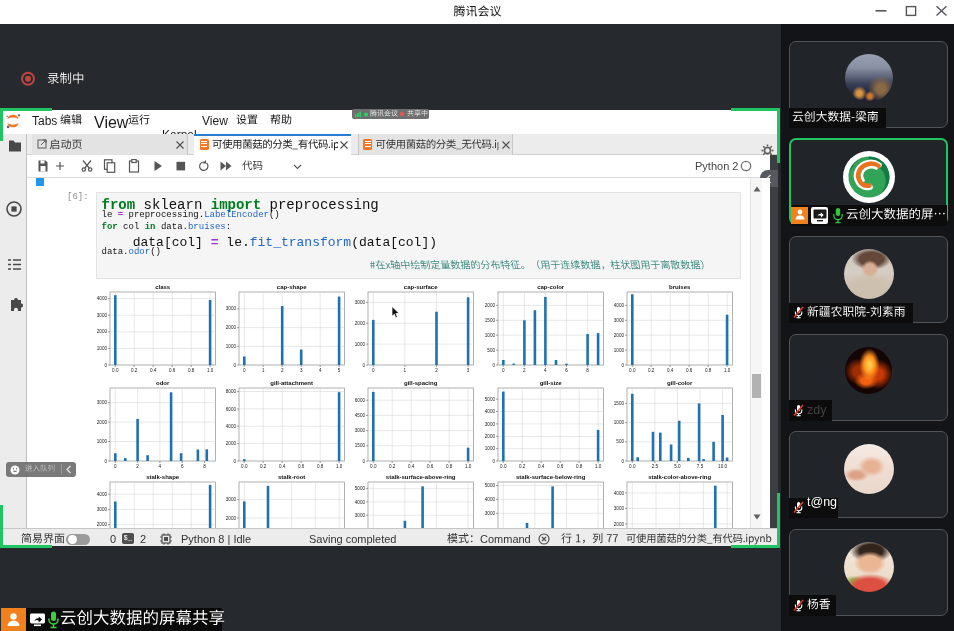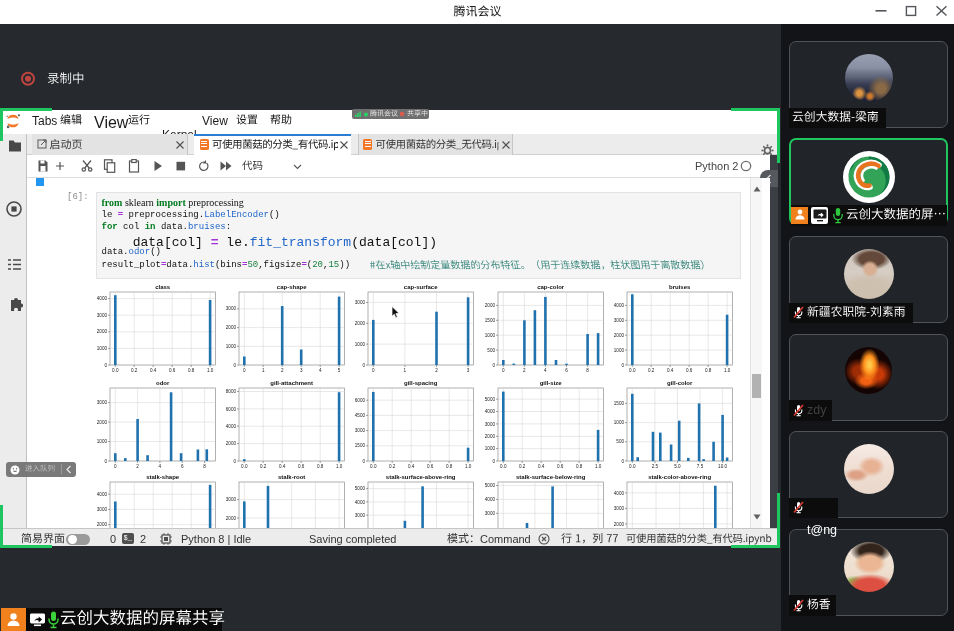--- a/index.html
+++ b/index.html
@@ -119,26 +119,25 @@
     </svg>
     <div style="position:absolute;left:770px;top:155px;width:8px;height:373px;background:#3b3e42"></div>
     <div style="position:absolute;left:760px;top:170px;width:18px;height:17px;background:#55585c;border-radius:8px 0 0 8px"></div>
     <svg style="position:absolute;left:765px;top:173.5px" width="7" height="10" viewBox="0 0 7 10">
       <path d="M5.5 1 L1.5 5 L5.5 9" fill="none" stroke="#d6d6d6" stroke-width="1.5"></path>
     </svg>
     <div style="position:absolute;left:27px;top:178px;width:743px;height:350px;background:#fff;overflow:hidden">
       <div style="position:absolute;left:9px;top:0px;width:8px;height:8px;background:#2196f3"></div>
       <span style="position:absolute;left:40px;top:14px;font-family:'Liberation Mono',monospace;font-size:9px;color:#8e8e8e">[6]:</span>
       <div style="position:absolute;left:69px;top:13.8px;width:645px;height:86.8px;background:#f5f5f5;border:1px solid #e3e3e3"></div>
-      <div style="position:absolute;left:74.5px;top:19.0px;font-family:Liberation Serif, serif;font-size:10px;color:#111;white-space:pre"><k>from</k> sklearn <k>import</k> preprocessing</div>
+      <div style="position:absolute;left:74.5px;top:19.0px;font-family:Liberation Mono, monospace;font-size:14px;color:#111;white-space:pre"><k>from</k> sklearn <k>import</k> preprocessing</div>
       <div style="position:absolute;left:74.5px;top:31.7px;font-family:'Liberation Mono',monospace;font-size:9px;color:#111;white-space:pre">le <o>=</o> preprocessing.<f>LabelEncoder</f>()</div>
       <div style="position:absolute;left:74.5px;top:44.1px;font-family:'Liberation Mono',monospace;font-size:9px;color:#111;white-space:pre"><k>for</k> col <k>in</k> data.<f>bruises</f>:</div>
       <div style="position:absolute;left:74.5px;top:56.9px;font-family:'Liberation Mono',monospace;font-size:13px;color:#111;white-space:pre">&nbsp;&nbsp;&nbsp;&nbsp;data[col] <o>=</o> le.<f>fit_transform</f>(data[col])</div>
       <div style="position:absolute;left:74.5px;top:69.0px;font-family:'Liberation Mono',monospace;font-size:9px;color:#111;white-space:pre">data.<f>odor</f>()</div>
-      <div style="position:absolute;left:74.5px;top:81.7px;font-family:'Liberation Mono',monospace;font-size:9px;color:#111;white-space:pre">result_plot<o>=</o>data.<f>hist</f>(bins<o>=</o><n>50</n>,figsize<o>=</o>(<n>20</n>,<n>15</n>))</div>
       <svg style="position:absolute;left:66.0px;top:104.3px" width="140" height="102" viewBox="0 0 140 102" font-family="'Liberation Sans',sans-serif">
         <rect x="17.0" y="10.0" width="105.4" height="73.0" fill="#fff" stroke="#8f8f8f" stroke-width="0.7"></rect>
         <text x="69.7" y="6.8" text-anchor="middle" font-size="6" fill="#111" font-weight="bold">class</text>
         <line x1="17.0" y1="83.0" x2="122.4" y2="83.0" stroke="#d4d4d4" stroke-width="0.55"></line>
         <line x1="15.0" y1="83.0" x2="17.0" y2="83.0" stroke="#555" stroke-width="0.55"></line>
         <text x="14.0" y="84.6" text-anchor="end" font-size="4.6" fill="#222">0</text>
         <line x1="17.0" y1="66.4" x2="122.4" y2="66.4" stroke="#d4d4d4" stroke-width="0.55"></line>
         <line x1="15.0" y1="66.4" x2="17.0" y2="66.4" stroke="#555" stroke-width="0.55"></line>
         <text x="14.0" y="68.0" text-anchor="end" font-size="4.6" fill="#222">1000</text>
         <line x1="17.0" y1="49.8" x2="122.4" y2="49.8" stroke="#d4d4d4" stroke-width="0.55"></line>
@@ -761,21 +760,21 @@
     <div style="position:absolute;left:789px;top:431px;width:159px;height:87px;background:#212429;border:1px solid #505357;border-radius:7px;box-sizing:border-box;z-index:20"></div>
     <div style="position:absolute;left:843.5px;top:444.0px;width:50px;height:50px;border-radius:50%;background:radial-gradient(ellipse 34% 26% at 55% 45%,#e7b193 40%,rgba(231,177,147,0) 80%),radial-gradient(ellipse 30% 16% at 25% 62%,#dda285 40%,rgba(221,162,133,0) 85%),linear-gradient(180deg,#f6ebe4 0%,#efddd2 50%,#e9d8cb 100%);z-index:21"></div>
     <div style="position:absolute;left:789px;top:497.5px;width:49px;height:20.5px;background:#0c0c0c;z-index:22"></div>
     <svg style="position:absolute;left:792px;top:501.0px;z-index:23" width="13" height="13" viewBox="0 0 13 13">
       <rect x="5" y="1" width="3.2" height="6" rx="1.6" fill="#fff"></rect>
       <path d="M3.4 5.5 v1 a3.2 3.2 0 0 0 6.4 0 v-1" fill="none" stroke="#fff" stroke-width="1.1"></path>
       <line x1="6.6" y1="10" x2="6.6" y2="11.3" stroke="#fff" stroke-width="1.1"></line>
       <line x1="4.5" y1="11.7" x2="8.7" y2="11.7" stroke="#fff" stroke-width="1.1"></line>
       <line x1="2" y1="11.5" x2="11" y2="1" stroke="#d93a31" stroke-width="1.6"></line>
     </svg>
-    <span style="position:absolute;left:807px;top:523px;font-size:12.5px;color:#fff;z-index:23">t@ng</span>
+    <span style="position:absolute;left:807px;top:495px;font-size:12.5px;color:#fff;z-index:23">t@ng</span>
     <div style="position:absolute;left:789px;top:528.5px;width:159px;height:87px;background:#212429;border:1px solid #505357;border-radius:7px;box-sizing:border-box;z-index:20"></div>
     <div style="position:absolute;left:843.5px;top:541.5px;width:50px;height:50px;border-radius:50%;background:radial-gradient(ellipse 36% 26% at 52% 42%,#eab693 55%,rgba(234,182,147,0) 90%),radial-gradient(ellipse 42% 24% at 54% 18%,#33241b 55%,rgba(51,36,27,0) 100%),radial-gradient(ellipse 52% 26% at 52% 88%,#dd4f40 55%,rgba(221,79,64,0) 95%),radial-gradient(ellipse 26% 18% at 20% 84%,#8fb85a 50%,rgba(143,184,90,0) 95%),linear-gradient(180deg,#f3e9dd 0%,#eedfcf 55%,#e9d2bd 100%);z-index:21"></div>
     <div style="position:absolute;left:789px;top:595.0px;width:47px;height:20.5px;background:#0c0c0c;z-index:22"></div>
     <svg style="position:absolute;left:792px;top:598.5px;z-index:23" width="13" height="13" viewBox="0 0 13 13">
       <rect x="5" y="1" width="3.2" height="6" rx="1.6" fill="#fff"></rect>
       <path d="M3.4 5.5 v1 a3.2 3.2 0 0 0 6.4 0 v-1" fill="none" stroke="#fff" stroke-width="1.1"></path>
       <line x1="6.6" y1="10" x2="6.6" y2="11.3" stroke="#fff" stroke-width="1.1"></line>
       <line x1="4.5" y1="11.7" x2="8.7" y2="11.7" stroke="#fff" stroke-width="1.1"></line>
       <line x1="2" y1="11.5" x2="11" y2="1" stroke="#d93a31" stroke-width="1.6"></line>
     </svg>

